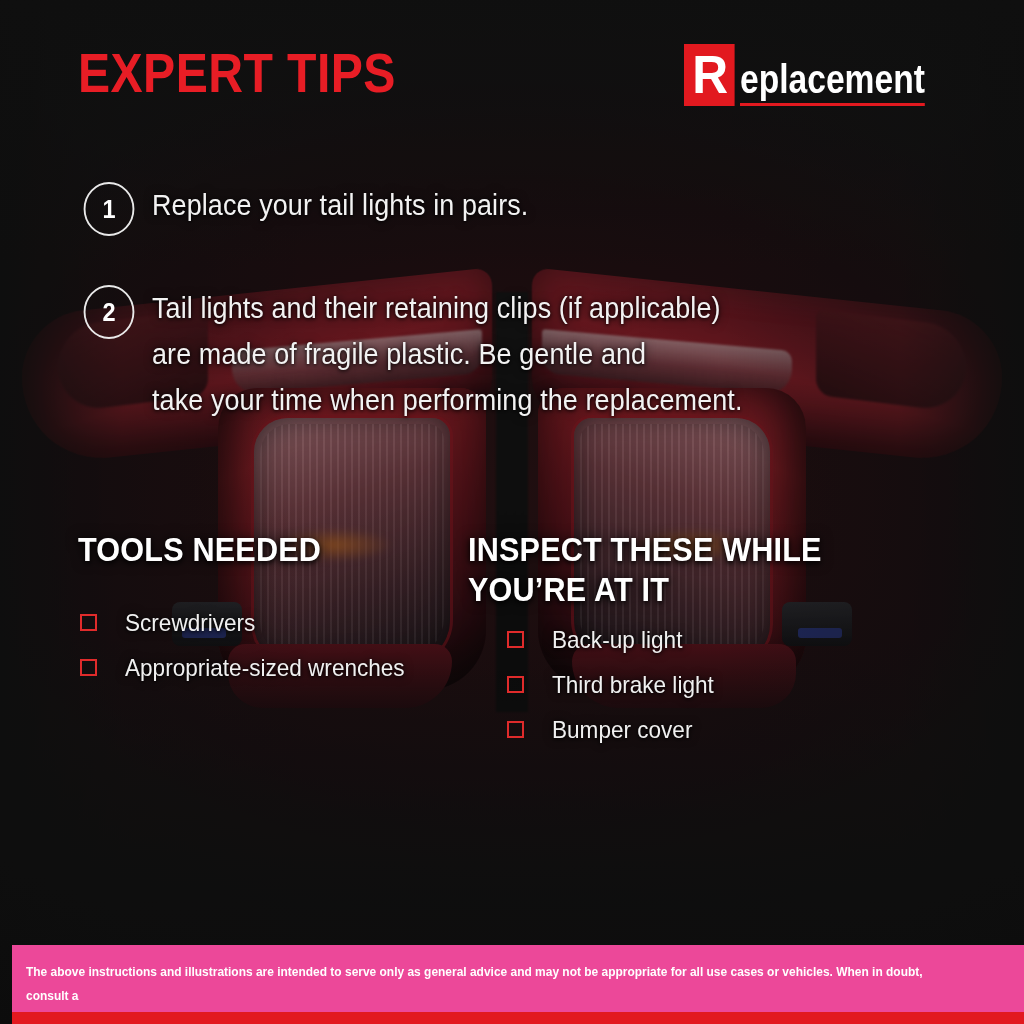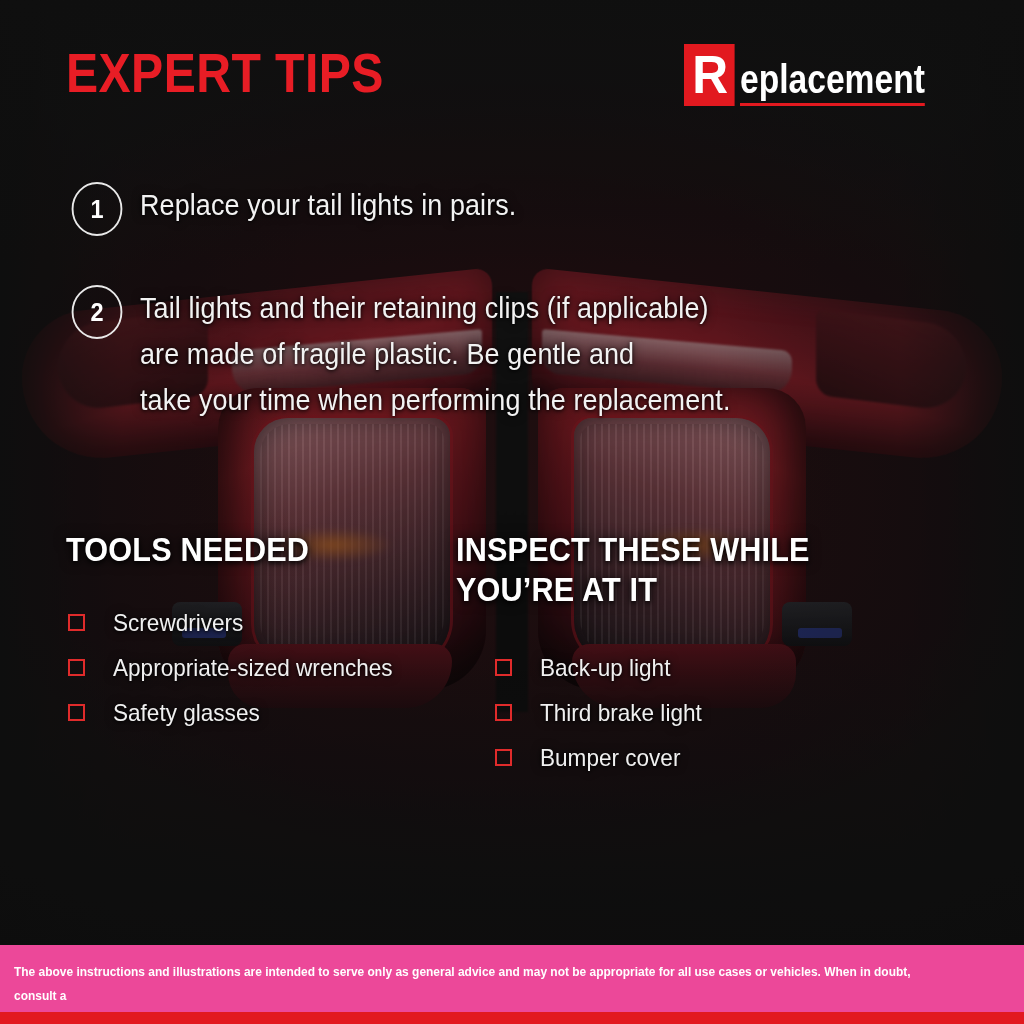--- a/index.html
+++ b/index.html
@@ -100,21 +100,21 @@
   }
   .bg-vignette{
     position:absolute;inset:0;
     background:
       linear-gradient(180deg,rgba(18,18,18,.98) 0%,rgba(18,18,18,.55) 14%,rgba(18,18,18,0) 26%,rgba(18,18,18,0) 62%,rgba(16,16,16,.80) 84%,rgba(14,14,14,.98) 100%),
       linear-gradient(90deg,rgba(16,16,16,.92) 0%,rgba(16,16,16,.25) 12%,rgba(16,16,16,0) 30%,rgba(16,16,16,0) 70%,rgba(16,16,16,.25) 88%,rgba(16,16,16,.92) 100%);
   }
   .bg-darken{position:absolute;inset:0;background:rgba(10,10,10,.30);}
 
   
-  .content{position:absolute;inset:0;}
+  .content{position:absolute;inset:0;margin-left:12px;}
 
   .title{
     position:absolute;left:66px;top:45px;
     font-family:"Liberation Sans", sans-serif;
     font-weight:bold;font-style:normal;
     font-size:56px;letter-spacing:.5px;
     transform:scaleX(.86);transform-origin:left top;
     color:#e81d25;line-height:1;
   }
 
@@ -166,21 +166,21 @@
     width:13px;height:13px;flex:0 0 13px;
     border:2px solid #e02b2b;background:transparent;
   }
   .chk-label{
     color:#f0f0f0;font-size:24px;line-height:28px;font-weight:400;
     transform:scaleX(.94);transform-origin:left center;
     margin-left:28px;
     text-shadow:0 1px 4px rgba(0,0,0,.95), 0 0 10px rgba(0,0,0,.8);
   }
   #tools-list{left:68px;top:600px;}
-  #inspect-list{left:495px;top:645px;}
+  #inspect-list{left:495px;top:617px;}
 
   .footer{
     position:absolute;left:0;right:0;bottom:12px;top:945px;
     background:#ec4899;
   }
   .footer-text{
     position:absolute;left:14px;right:14px;top:15px;
     color:#ffffff;font-weight:bold;font-size:13px;line-height:24px;
     transform:scaleX(.92);transform-origin:left top;
     white-space:pre-line;
@@ -253,24 +253,20 @@
 
     <div class="chk-list" id="tools-list">
       <div class="chk-item">
         <span class="chk-box"></span>
         <span class="chk-label">Screwdrivers</span>
       </div>
       <div class="chk-item">
         <span class="chk-box"></span>
         <span class="chk-label">Appropriate-sized wrenches</span>
       </div>
-      <div class="chk-item">
-        <span class="chk-box"></span>
-        <span class="chk-label">Safety glasses</span>
-      </div>
     </div>
 
     <div class="chk-list" id="inspect-list">
       <div class="chk-item">
         <span class="chk-box"></span>
         <span class="chk-label">Back-up light</span>
       </div>
       <div class="chk-item">
         <span class="chk-box"></span>
         <span class="chk-label">Third brake light</span>

